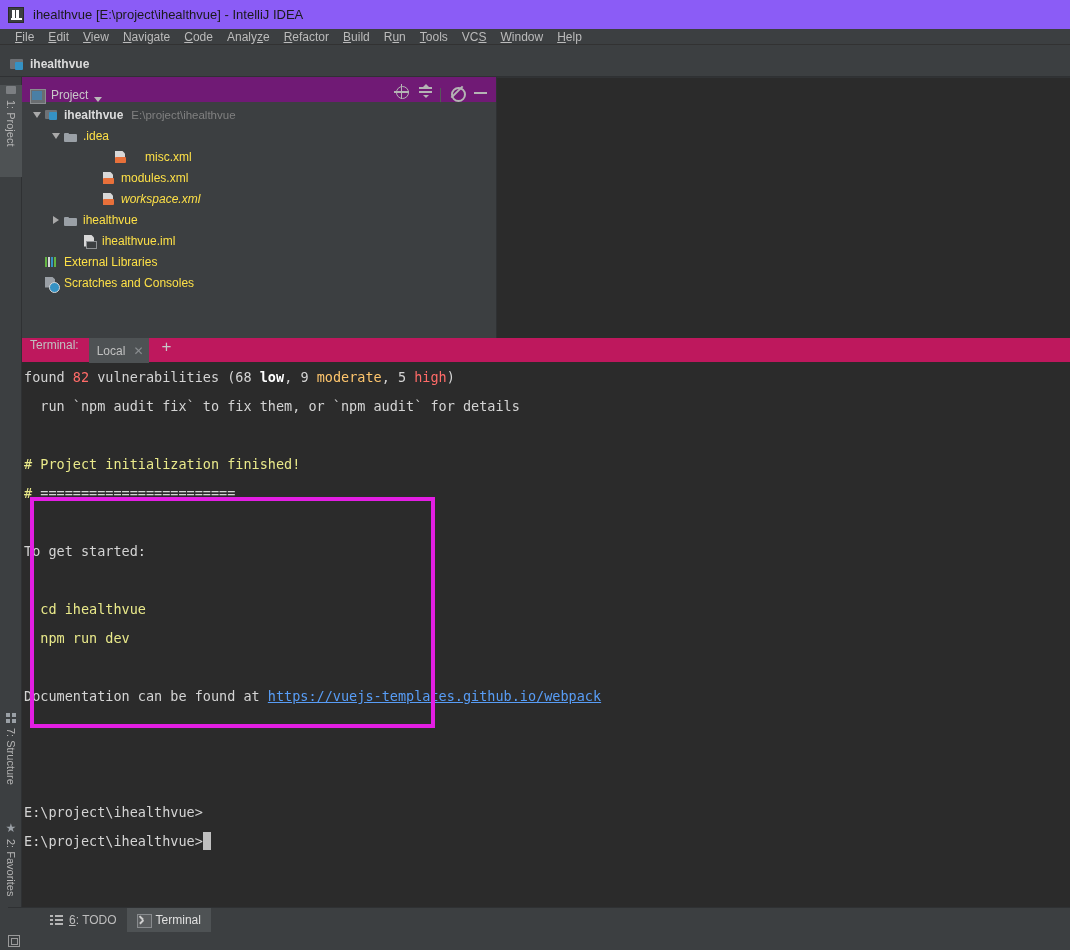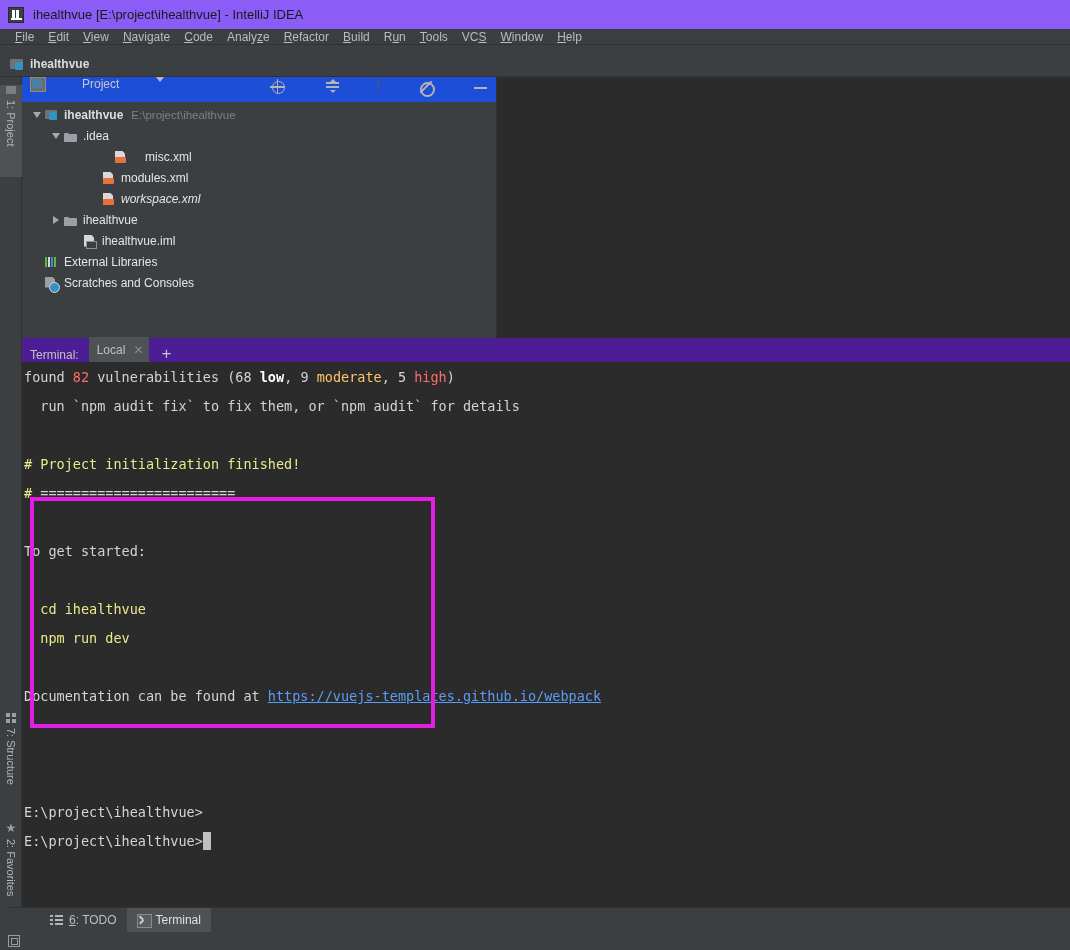--- a/index.html
+++ b/index.html
@@ -86,23 +86,22 @@
     box-shadow: 6px 0 0 #9aa0a6, 0 6px 0 #9aa0a6, 6px 6px 0 #9aa0a6;
   }
   .ico-star { color:#9aa0a6; font-size: 12px; line-height: 1; }
 
   
   #project-panel {
     position: absolute; left: 22px; top: 77px; width: 475px; height: 261px;
     background: #3c3f41; border-right: 1px solid #2f3133;
   }
   #project-header {
-    height: 25px; display: flex; align-items: flex-start; padding: 0 4px 0 8px;
-    background: #1d4ed8;
-    gap: 31px;
+    height: 25px; display: flex; align-items: flex-end; padding: 0 4px 0 8px;
+    background: #701a75;
   }
   .proj-icon {
     width: 14px; height: 13px; position: relative; margin-right: 7px; flex:0 0 14px;
   }
   .proj-icon::before {
     content:""; position:absolute; left:0; top:0; width:14px; height:13px;
     background:#6a6d70; border:1px solid #8a8d90;
   }
   .proj-icon::after {
     content:""; position:absolute; left:2px; top:2px; width:10px; height:9px; background:#4a7fa5;
@@ -195,37 +194,37 @@
 
   .ic-scratch::before {
     content:""; position:absolute; left:1px; top:1px; width:10px; height:11px; background:#9aa0a6;
     clip-path: polygon(0 0, 70% 0, 100% 25%, 100% 100%, 0 100%);
   }
   .ic-scratch::after {
     content:""; position:absolute; left:5px; top:6px; width:9px; height:9px; border-radius:50%;
     background:#3592c4; border:1.5px solid #d8d8d8;
   }
 
-  .tlabel { color:#e5e5e5; }
+  .tlabel { color:#fde047; }
   .tlabel.bold { font-weight: bold; color: #dcdcdc; }
   .tpath { color:#808080; margin-left: 8px; font-size: 11.5px; }
 
   
   #editor-area {
     position: absolute; left: 497px; top: 77px; width: 573px; height: 261px;
     background: #2b2b2b; border-top: 1px solid #313335;
   }
 
   
   #terminal-window {
     position: absolute; left: 22px; top: 338px; width: 1048px; height: 569px;
     background: #2b2b2b;
   }
   #terminal-tabbar {
-    height: 25px; background: #4c1d95; display: flex; align-items: flex-end;
+    height: 25px; background: #be185d; display: flex; align-items: flex-start;
     padding-left: 8px; border-bottom: 1px solid #2b2b2b;
   }
   #terminal-tabbar .tw-title { font-size: 12px; color: #c0c0c0; margin-right: 10px; }
   .term-tab {
     display:flex; align-items:center; height:25px; padding: 0 6px 0 8px;
     font-size: 12px; color: #c0c0c0; background: #4e5254; cursor: default;
   }
   .term-tab .tab-close {
     margin-left: 8px; font-size: 12px; color: #8a8d90; line-height: 1;
   }

